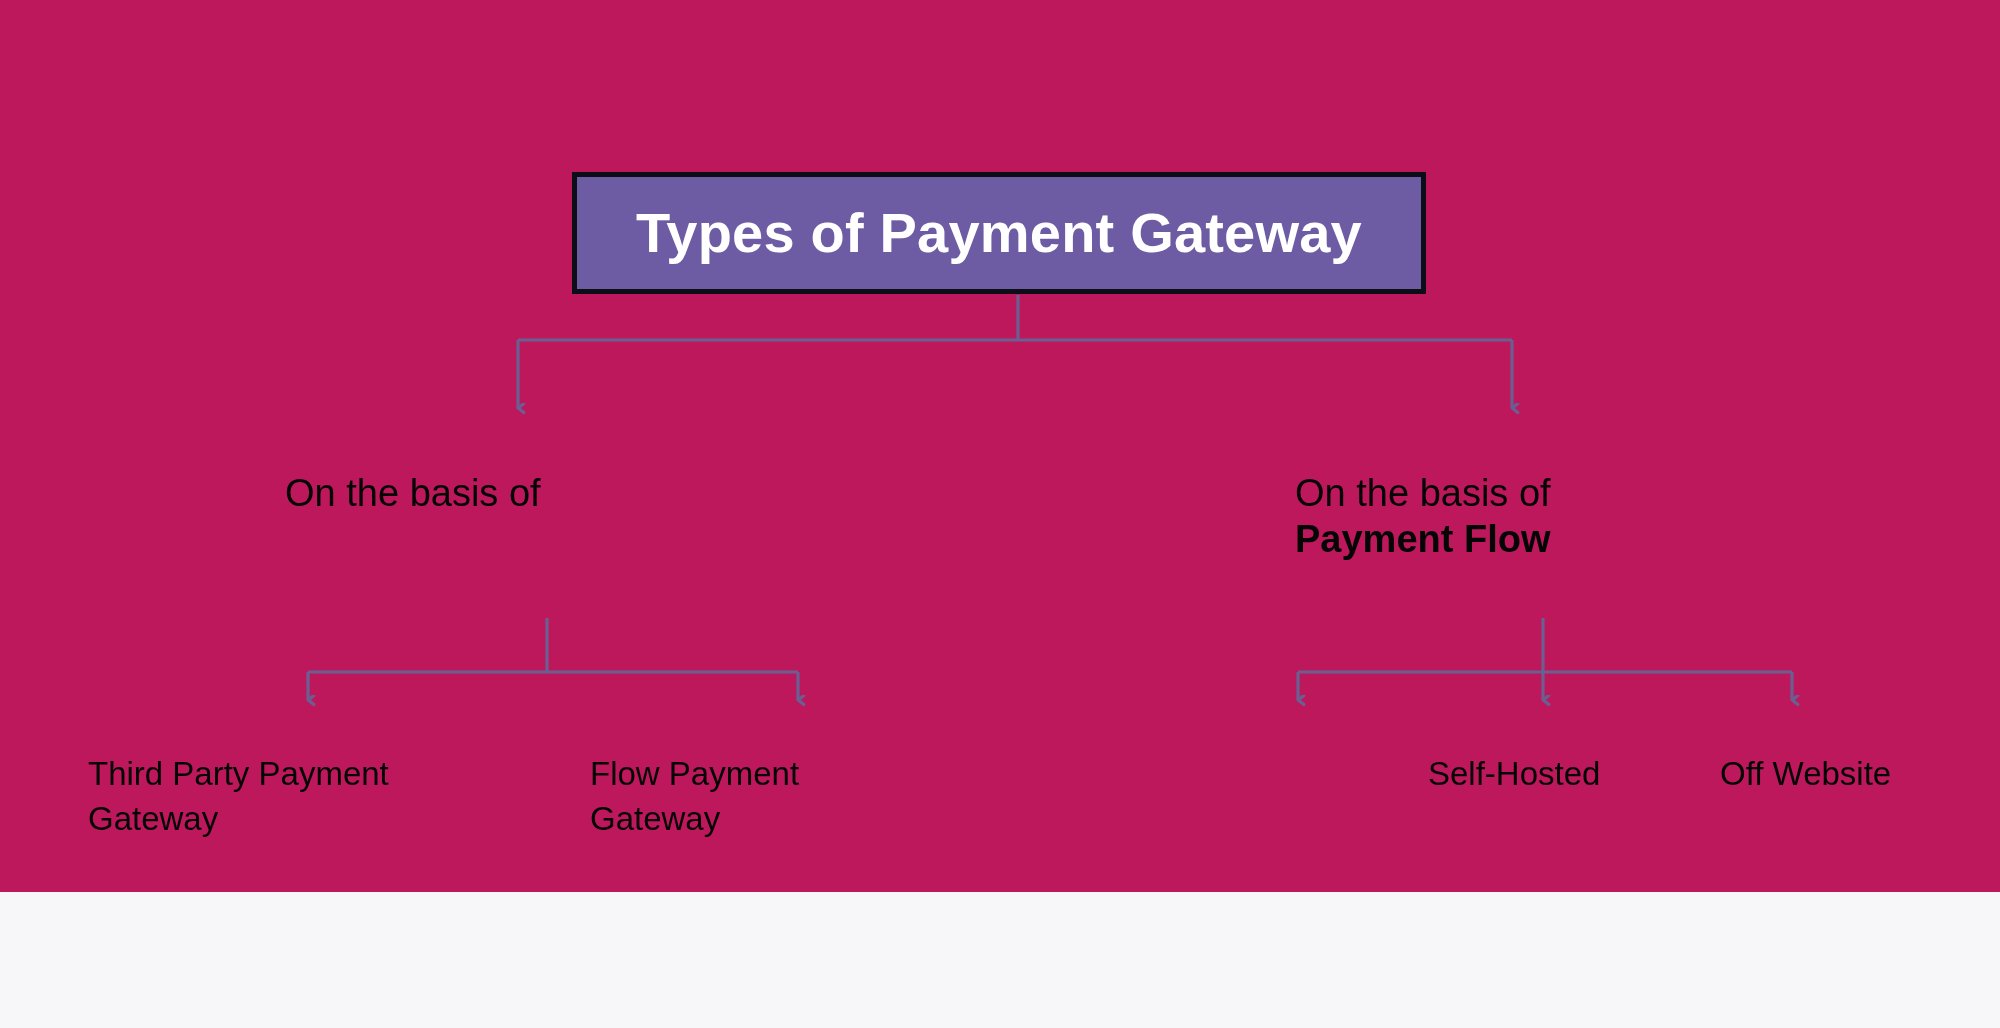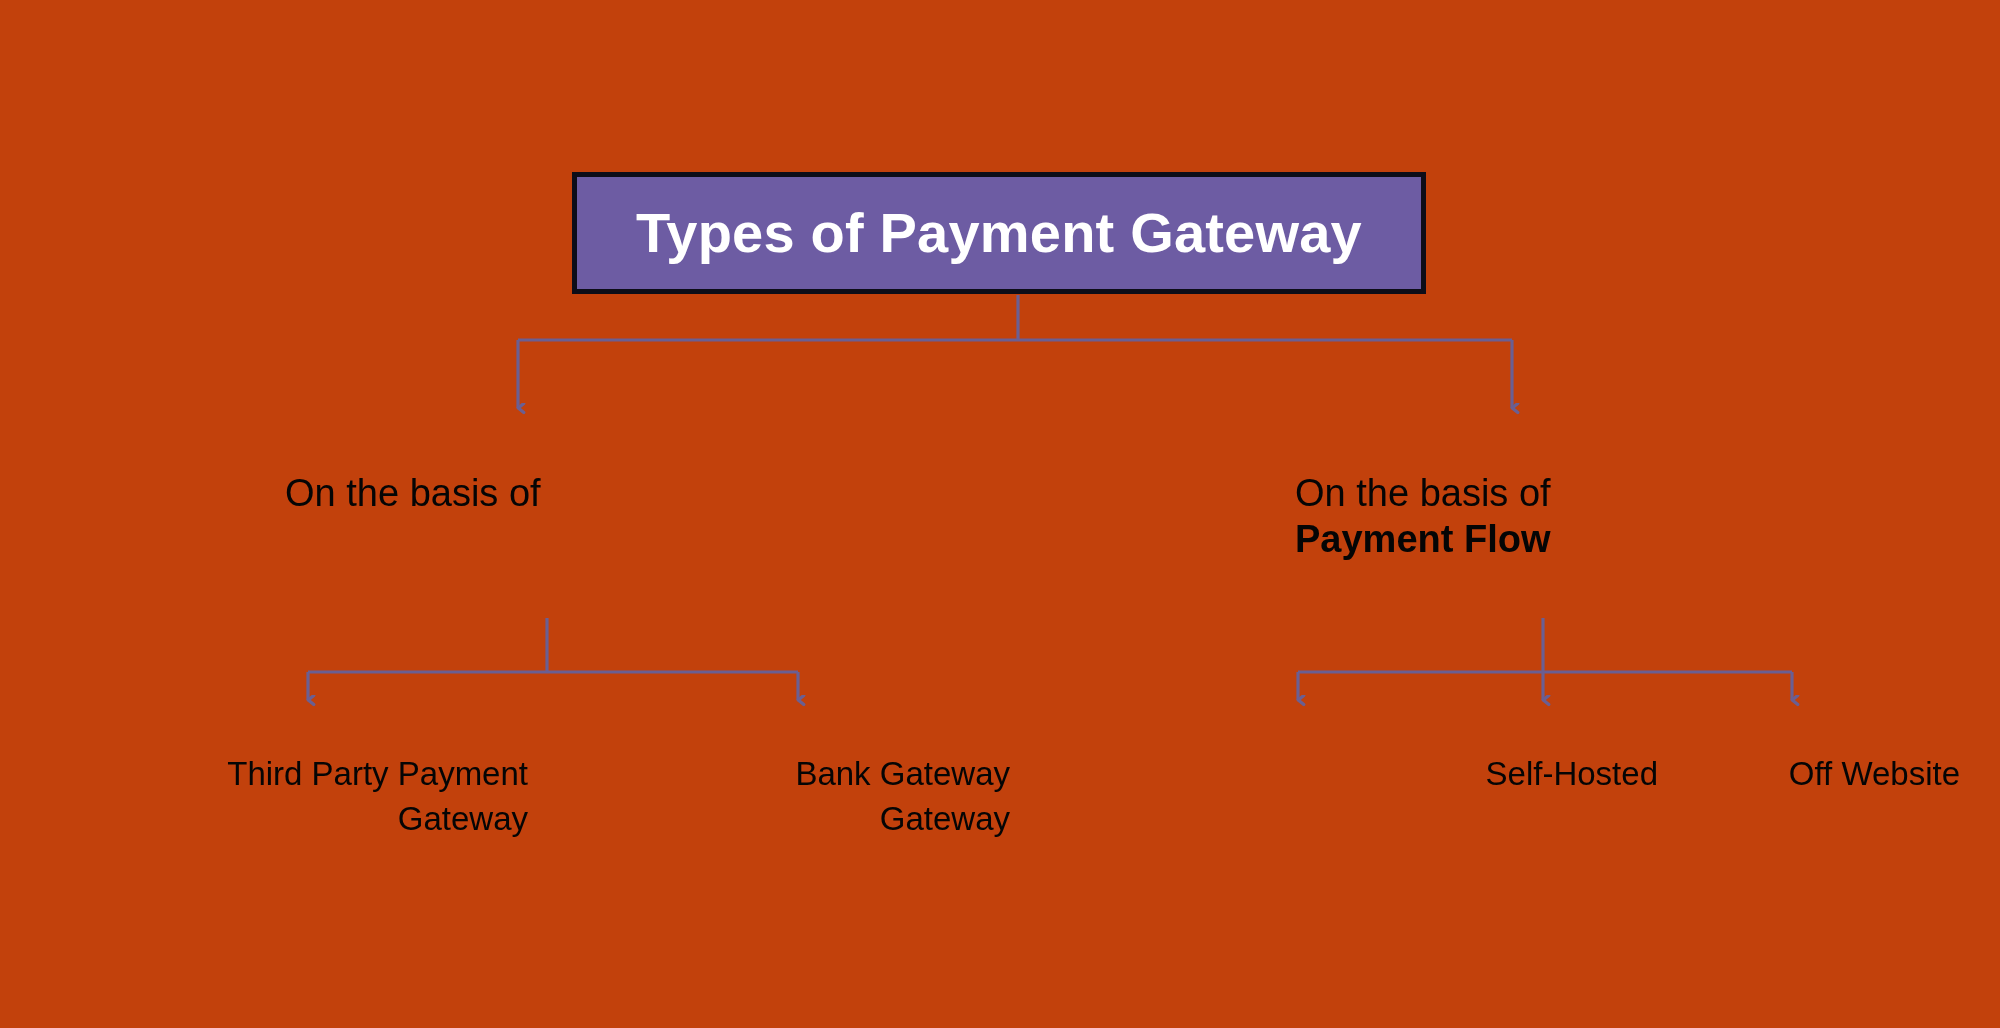--- a/index.html
+++ b/index.html
@@ -11,22 +11,22 @@
     width: 2000px;
     height: 1028px;
     background: #f7f7f9;
     font-family: "Liberation Sans", sans-serif;
     overflow: hidden;
     position: relative;
   }
   #diagram-root {
     position: relative;
     width: 2000px;
-    height: 1028px;
-    background: #c2410c;
+    height: 892px;
+    background: #be185d;
   }
   
   #connectors {
     position: absolute;
     left: 0;
     top: 0;
     width: 2000px;
     height: 1028px;
     pointer-events: none;
   }
@@ -75,21 +75,21 @@
     width: 480px;
   }
   #category-payment-flow {
     left: 1295px;
     top: 470px;
     width: 480px;
   }
   
   .leaf {
     position: absolute;
-    text-align: right;
+    text-align: left;
     color: #050505;
     font-size: 33px;
     line-height: 1.35;
     top: 752px;
   }
   .leaf .leaf-line {
     display: block;
   }
   #leaf-third-party { left: 88px;  width: 440px; }
   #leaf-bank        { left: 590px; width: 420px; }
@@ -144,21 +144,21 @@
     <span class="cat-lead">On the basis of</span>
     <span class="cat-strong">Payment Flow</span>
   </div>
 
   <div class="leaf" id="leaf-third-party">
     <span class="leaf-line">Third Party Payment</span>
     <span class="leaf-line">Gateway</span>
   </div>
 
   <div class="leaf" id="leaf-bank">
-    <span class="leaf-line">Bank Gateway</span>
+    <span class="leaf-line">Flow Payment</span>
     <span class="leaf-line">Gateway</span>
   </div>
 
 
   <div class="leaf" id="leaf-self-hosted">
     <span class="leaf-line">Self-Hosted</span>
   </div>
 
   <div class="leaf" id="leaf-off-website">
     <span class="leaf-line">Off Website</span>

